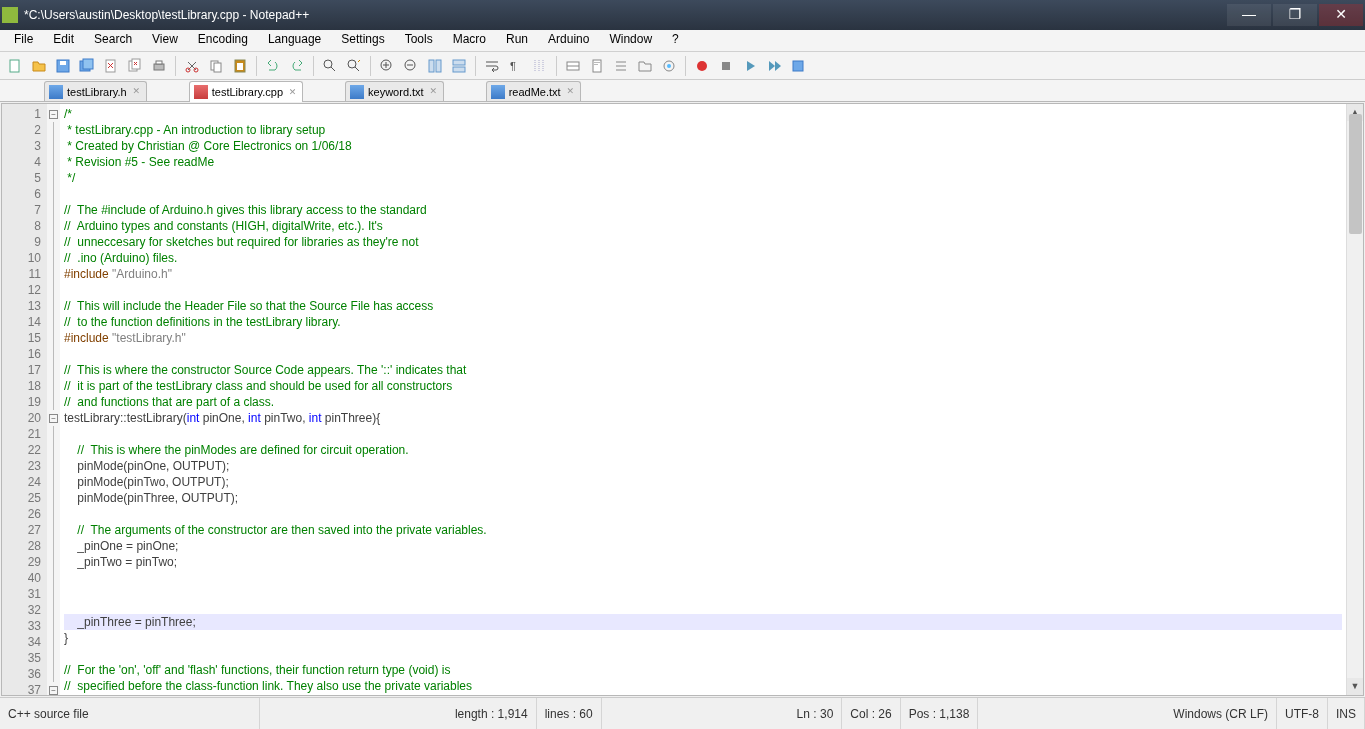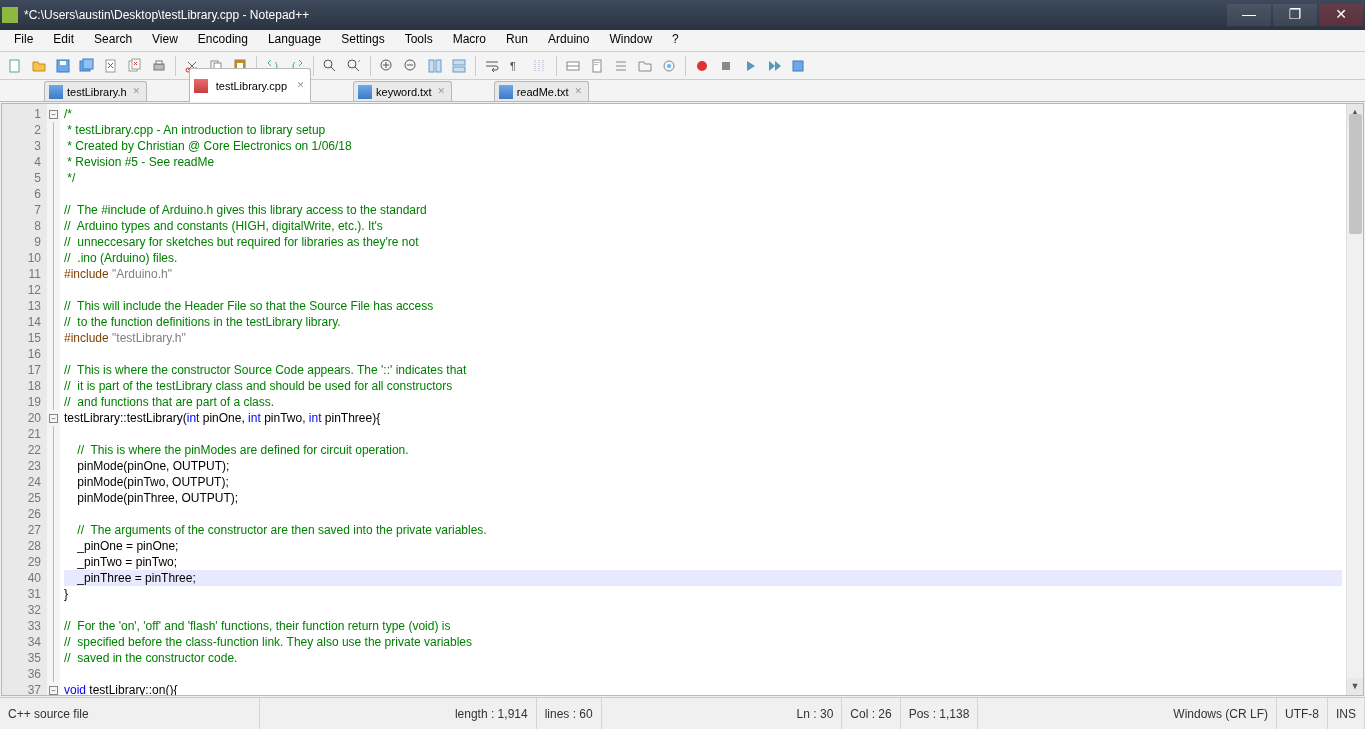--- a/index.html
+++ b/index.html
@@ -19,42 +19,42 @@
 
   
   .toolbar { height: 28px; background: #f4f4f4; border-bottom: 1px solid #cdcdcd; display: flex; align-items: center; padding-left: 4px; gap: 2px; }
   .toolbar .tbtn { width: 22px; height: 22px; border: 1px solid transparent; display: flex; align-items: center; justify-content: center; cursor: pointer; }
   .toolbar .tbtn svg { width: 16px; height: 16px; }
   .toolbar .sep { width: 1px; height: 20px; background: #ccc; margin: 0 3px; }
 
   
   .tabbar { height: 22px; background: #f4f4f4; display: flex; align-items: flex-end; padding-left: 4px; gap: 2px; border-bottom: 1px solid #b8b8b8; }
   .tab { height: 20px; padding: 0 4px 0 4px; background: #e9e9e9; border: 1px solid #b8b8b8; border-bottom: none; border-radius: 3px 3px 0 0; display: flex; align-items: center; font-size: 11px; gap: 4px; cursor: pointer; margin-left: 40px; }
-  .tab.active { background: #fff; height: 34px; position: relative; top: 1px; gap: 8px; }
+  .tab.active { background: #fff; height: 21px; position: relative; top: 1px; }
   .tab .tabicon { width: 14px; height: 14px; display: inline-block; }
   .tab .tabicon.blue { background: linear-gradient(#6ea8e8,#3d7bc8); }
   .tab .tabicon.red { background: linear-gradient(#e86e6e,#c83d3d); }
   .tab .close { width: 11px; height: 11px; font-size: 9px; color: #999; text-align: center; line-height: 10px; }
 
   
   .editor-wrap { flex: 1; display: flex; background: #fff; border: 1px solid #b8b8b8; margin: 1px; overflow: hidden; }
   .gutter { width: 45px; background: #e9e9e9; text-align: right; padding: 2px 6px 2px 0; font: 12px/16px Consolas, "Courier New", monospace; color: #777; user-select: none; }
   .gutter div { height: 16px; }
   .foldcol { width: 13px; background: #f5f5f5; font: 12px/16px Consolas, monospace; padding-top: 2px; }
   .foldcol .fold { height: 16px; display: flex; align-items: center; justify-content: center; }
   .foldcol .boxminus { width: 9px; height: 9px; border: 1px solid #888; color: #555; font-size: 8px; line-height: 7px; text-align: center; cursor: pointer; }
   .foldcol .line { width: 1px; height: 16px; background: #bbb; margin: 0 auto; }
   .code { flex: 1; font: 12px/16px Consolas, "Courier New", monospace; padding: 2px 4px; white-space: pre; overflow: hidden; position: relative; }
   .code .row { height: 16px; }
-  .code .row.hl { background: #e8e8ff; }
+  .code .row.hl { background: #e8e8ff; margin-top: 44px; }
   .c-cm { color: #008000; }      
   .c-pp { color: #804000; text-align: center; }      
   .c-str { color: #808080; }     
   .c-kw { color: #0000ff; }      
-  .c-id { color: #000000; }
+  .c-id { color: #404040; }
   .scroll-v { width: 17px; background: #f0f0f0; border-left: 1px solid #ddd; position: relative; }
   .scroll-v .thumb { position: absolute; left: 2px; width: 13px; height: 120px; background: #c4c4c4; top: 10px; border-radius: 2px; cursor: pointer; }
   .scroll-v .arrow { height: 17px; background: #e8e8e8; text-align: center; font-size: 9px; line-height: 17px; color: #555; cursor: pointer; }
 
   
   .statusbar { height: 32px; background: #f0f0f0; border-top: 1px solid #cacaca; display: flex; align-items: center; font-size: 12px; color: #333; }
   .statusbar .cell { padding: 0 8px; border-right: 1px solid #d5d5d5; height: 100%; display: flex; align-items: center; }
   .statusbar .spacer { flex: 1; }
 </style>
 </head>

